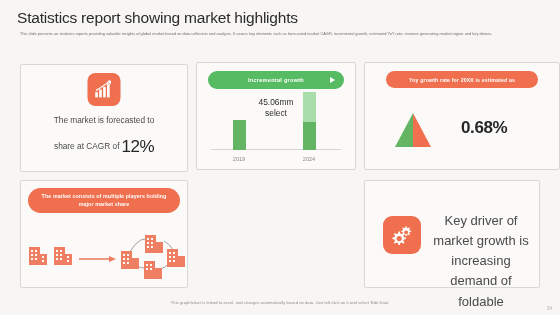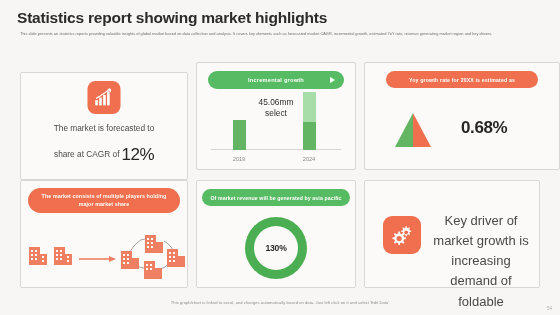--- a/index.html
+++ b/index.html
@@ -8,38 +8,38 @@
     background:#f7f6f4;
     font-family:"Liberation Sans",sans-serif;
     overflow:hidden;
     position:relative;
   }
   .slide{position:absolute;inset:0;background:#f7f6f4;}
 
   
   .page-title{
     position:absolute;left:17px;top:9px;
-    font-size:15.5px;font-weight:bold;color:#2b2b2b;
+    font-size:15.5px;font-weight:normal;color:#2b2b2b;
     letter-spacing:-0.2px;white-space:nowrap;
   }
   .subtitle{
     position:absolute;left:20px;top:31px;width:523px;
     font-size:3.9px;line-height:1.75;color:#6d6d6d;
     letter-spacing:0.02px;
   }
 
   
   .card{
     position:absolute;
     background:#fbfaf9;
     border:0.8px solid #d9d7d4;
     border-radius:2px;
     box-sizing:border-box;
   }
-  .c1{left:20px;  top:72px;  width:168px;height:108px;}
+  .c1{left:20px;  top:64px;  width:168px;height:108px;}
   .c2{left:196px; top:62px;  width:160px;height:108px;}
   .c3{left:364px; top:62px;  width:196px;height:108px;}
   .c4{left:20px;  top:180px; width:168px;height:108px;}
   .c5{left:196px; top:180px; width:160px;height:108px;}
   .c6{left:364px; top:180px; width:176px;height:108px;}
 
   
   .pill{
     position:absolute;left:50%;transform:translateX(-50%);
     border-radius:999px;
@@ -285,28 +285,20 @@
             <rect x="152" y="27" width="2" height="2"></rect>
           <rect x="148" y="31" width="2" height="2"></rect>
             <rect x="152" y="31" width="2" height="2"></rect>
           <rect x="148" y="35" width="2" height="2"></rect>
             <rect x="152" y="35" width="2" height="2"></rect>
         </g>
       </svg>
     </div>
   </div>
 
-  <div class="card c5">
-    <div class="pill pill-green">
-      <span>Of market revenue will be generated by asia pacific</span>
-    </div>
-    <div class="donut">
-      <span class="donut-val">130%</span>
-    </div>
-  </div>
 
   <div class="card c6">
     <div class="icon-tile">
       <svg width="24" height="24" viewBox="0 0 24 24" fill="#fff">
         <path d="M15.6 3.2 l1.1 0 l0.25 1.5 a4 4 0 0 1 1.1 0.46 l1.25-0.9 l0.8 0.8 l-0.9 1.25 a4 4 0 0 1 0.46 1.1 l1.5 0.25 l0 1.1 l-1.5 0.25 a4 4 0 0 1-0.46 1.1 l0.9 1.25 l-0.8 0.8 l-1.25-0.9 a4 4 0 0 1-1.1 0.46 l-0.25 1.5 l-1.1 0 l-0.25-1.5 a4 4 0 0 1-1.1-0.46 l-1.25 0.9 l-0.8-0.8 l0.9-1.25 a4 4 0 0 1-0.46-1.1 l-1.5-0.25 l0-1.1 l1.5-0.25 a4 4 0 0 1 0.46-1.1 l-0.9-1.25 l0.8-0.8 l1.25 0.9 a4 4 0 0 1 1.1-0.46 Z"></path>
         <circle cx="16.15" cy="9.3" r="1.9" fill="#ef6f4e"></circle>
         <path d="M8.4 8.6 l1.5 0 l0.33 2 a5.4 5.4 0 0 1 1.5 0.62 l1.67-1.2 l1.06 1.06 l-1.2 1.67 a5.4 5.4 0 0 1 0.62 1.5 l2 0.33 l0 1.5 l-2 0.33 a5.4 5.4 0 0 1-0.62 1.5 l1.2 1.67 l-1.06 1.06 l-1.67-1.2 a5.4 5.4 0 0 1-1.5 0.62 l-0.33 2 l-1.5 0 l-0.33-2 a5.4 5.4 0 0 1-1.5-0.62 l-1.67 1.2 l-1.06-1.06 l1.2-1.67 a5.4 5.4 0 0 1-0.62-1.5 l-2-0.33 l0-1.5 l2-0.33 a5.4 5.4 0 0 1 0.62-1.5 l-1.2-1.67 l1.06-1.06 l1.67 1.2 a5.4 5.4 0 0 1 1.5-0.62 Z"></path>
         <circle cx="9.15" cy="15.6" r="2.6" fill="#ef6f4e"></circle>
       </svg>
     </div>

